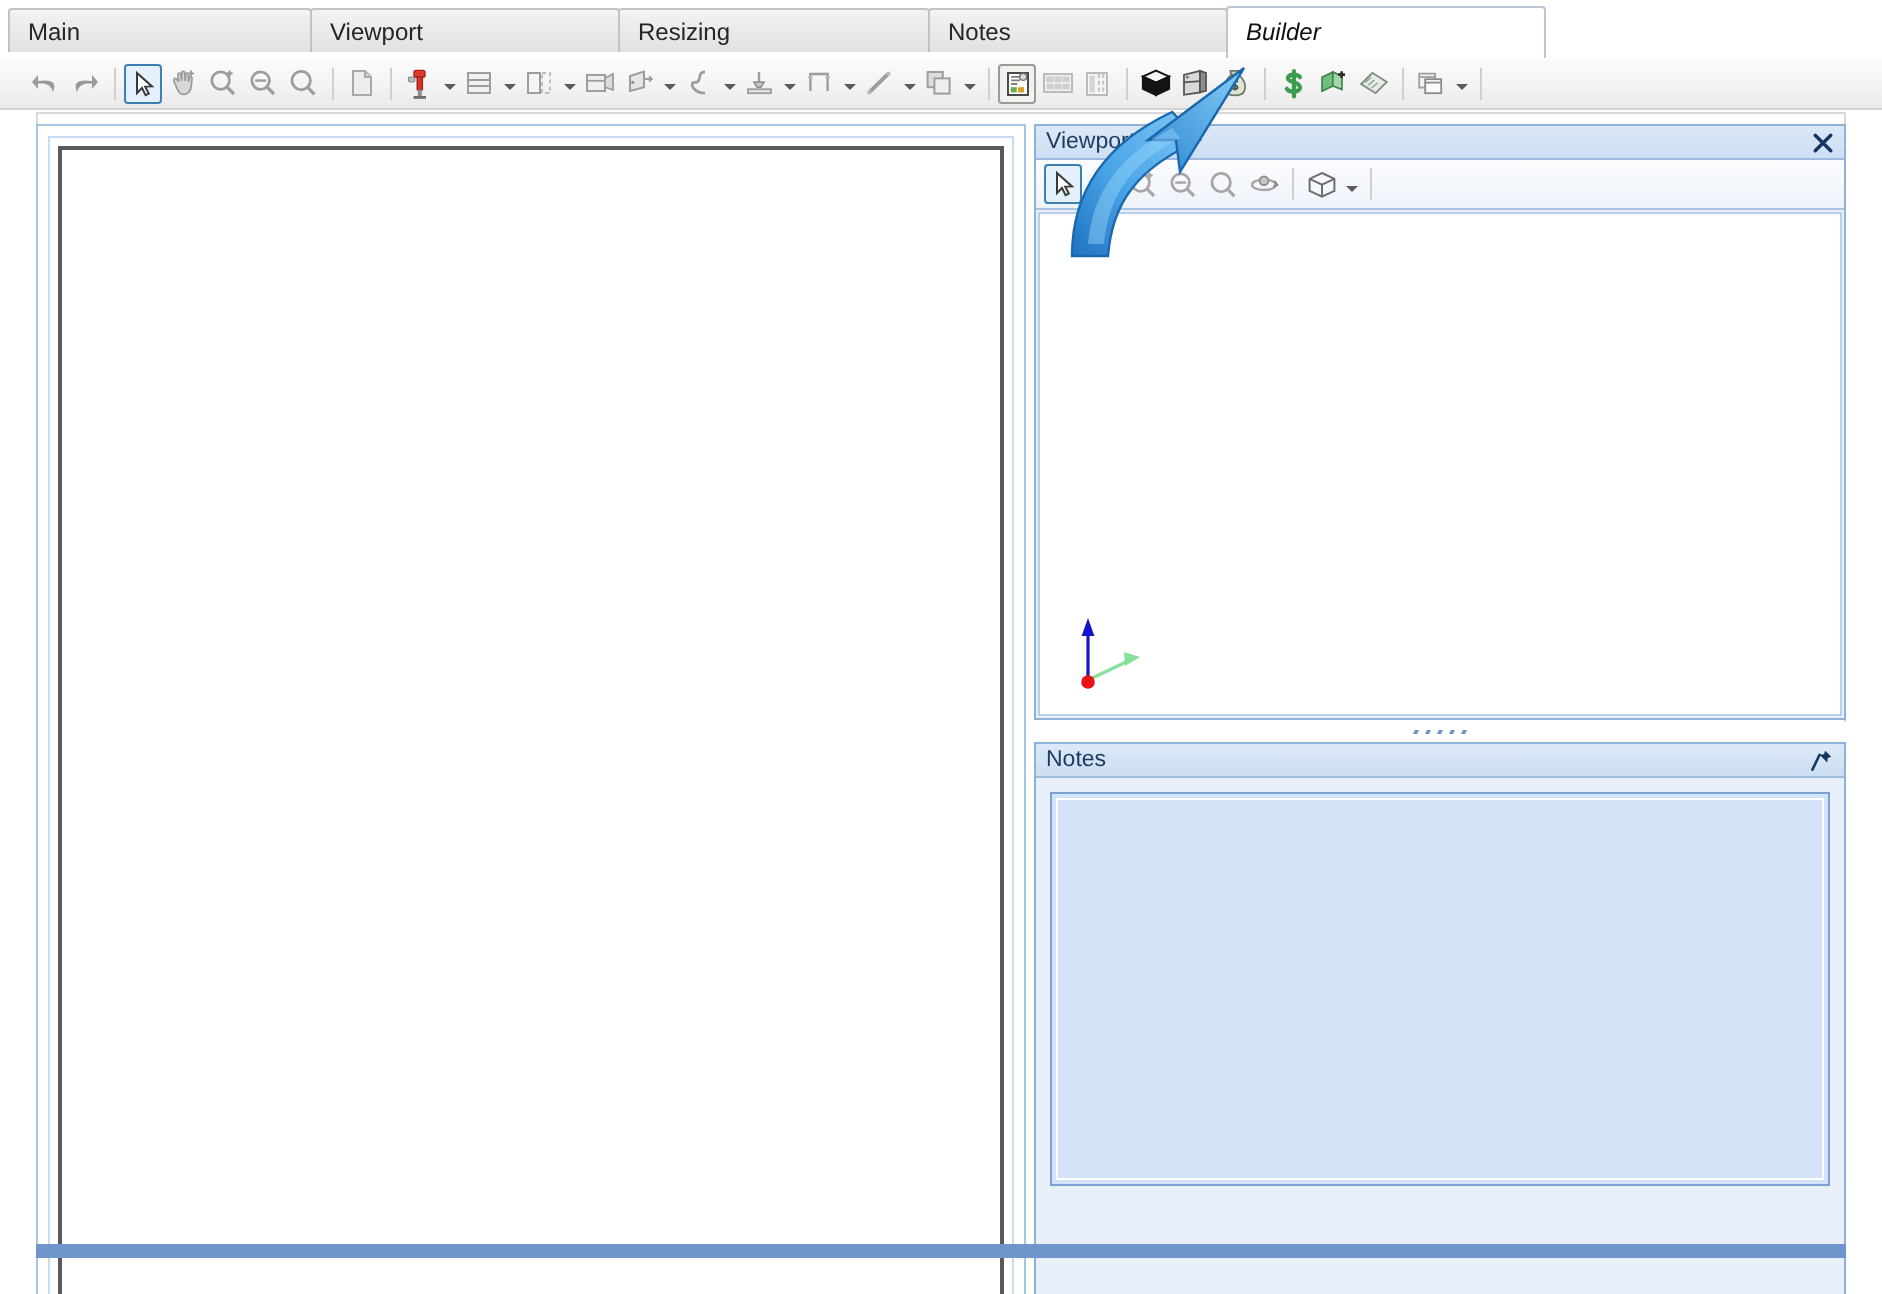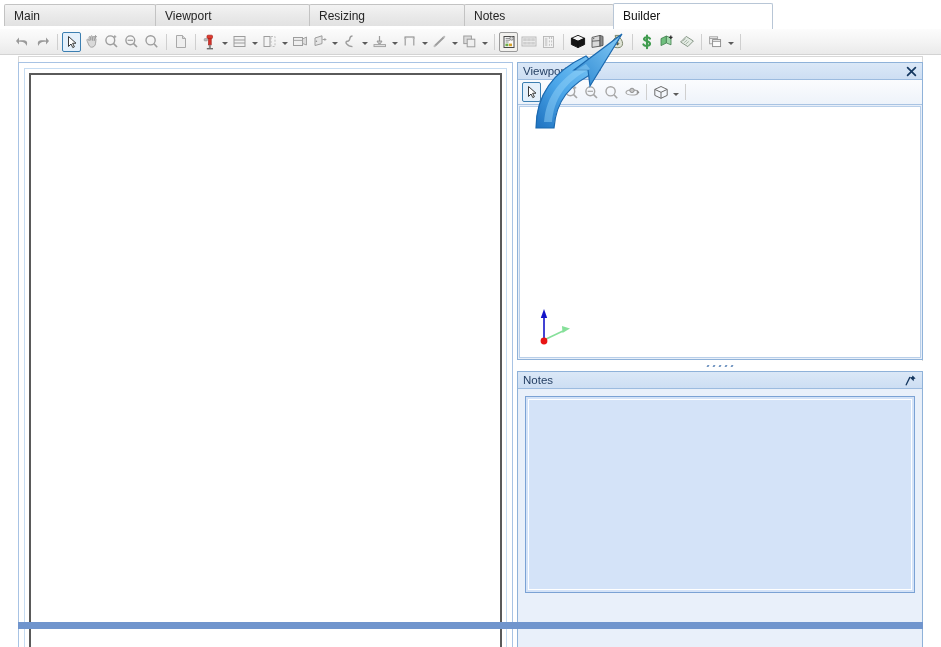--- a/index.html
+++ b/index.html
@@ -56,20 +56,21 @@
     cursor: default;
   }
   .tab.active {
     background: #ffffff;
     border-color: #b8c6d6;
     height: 26px;
     line-height: 25px;
     margin-bottom: 0;
     z-index: 4;
     color: #101010;
+    font-style: italic;
   }
   .tab-spacer-left { width: 4px; }
 
   
   .toolbar {
     position: absolute;
     left: 0; top: 29px;
     width: 941px;
     height: 26px;
     box-sizing: border-box;

